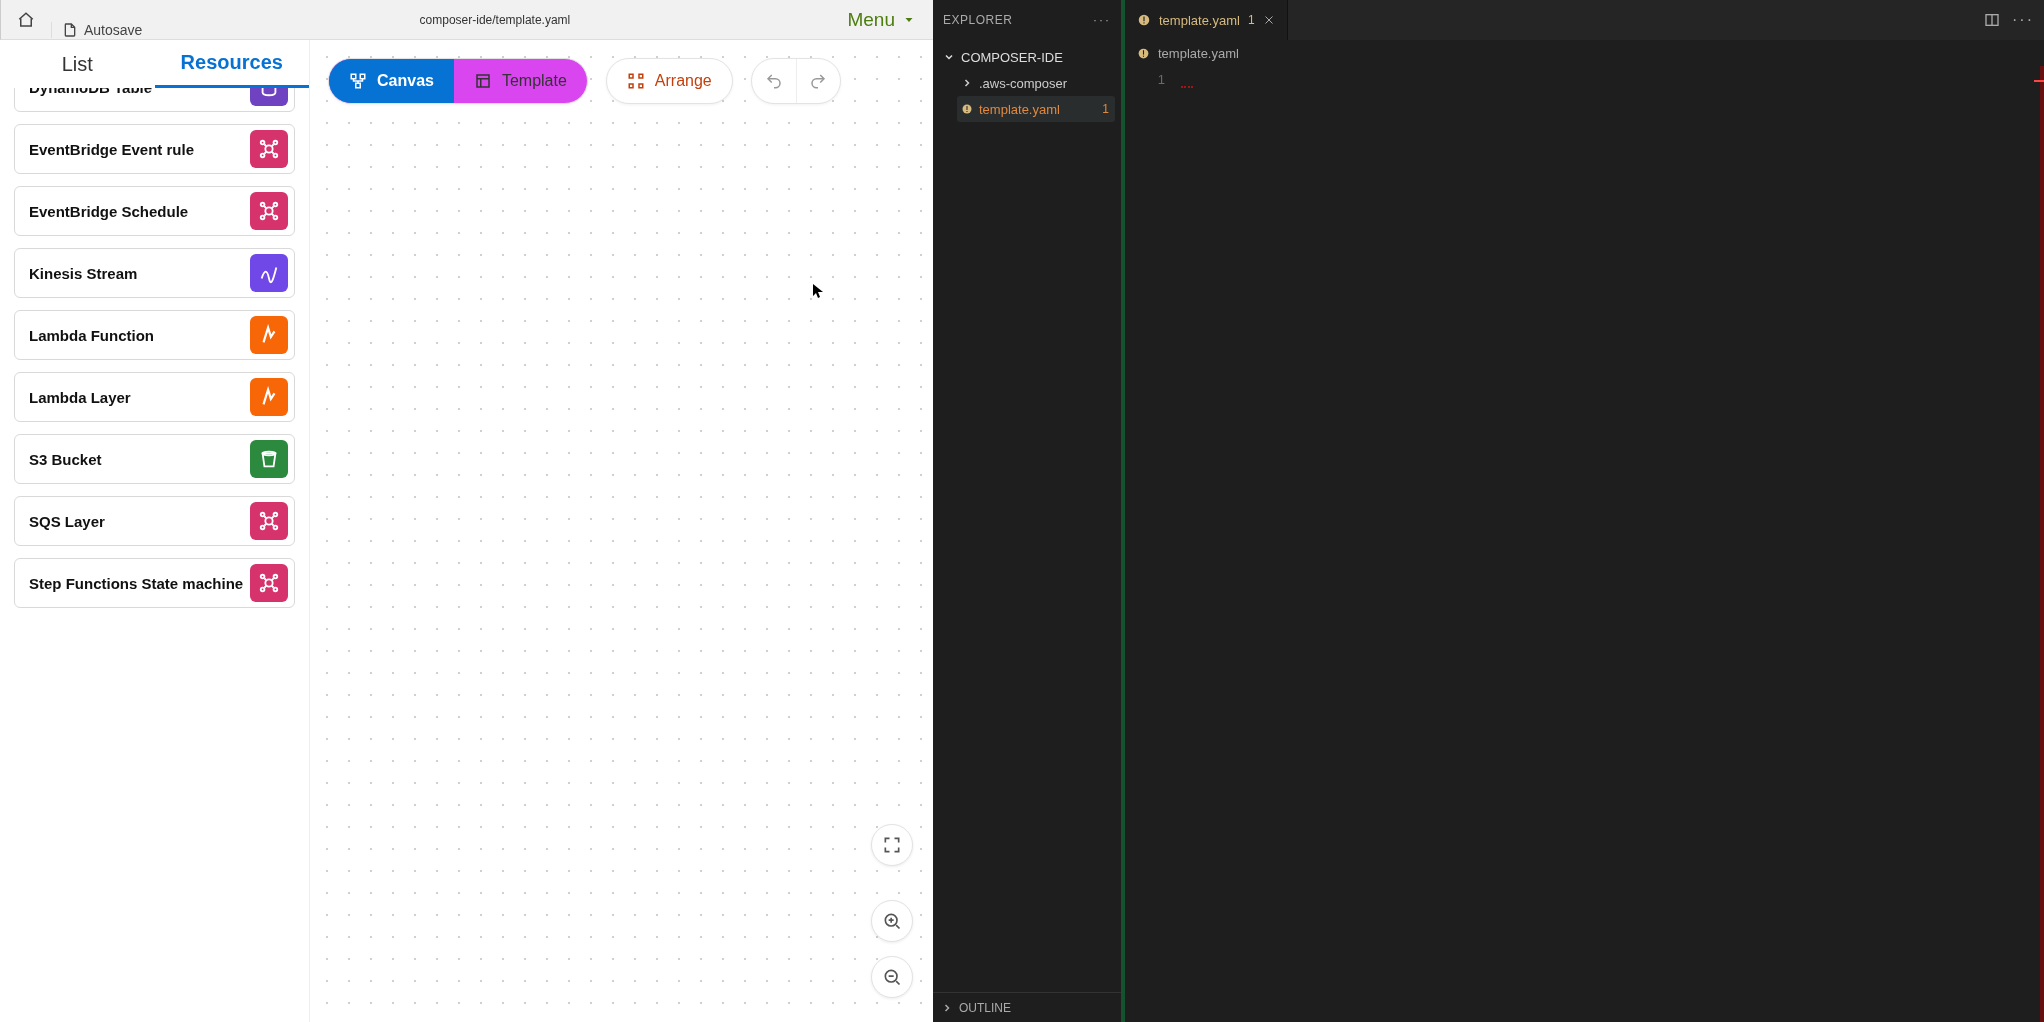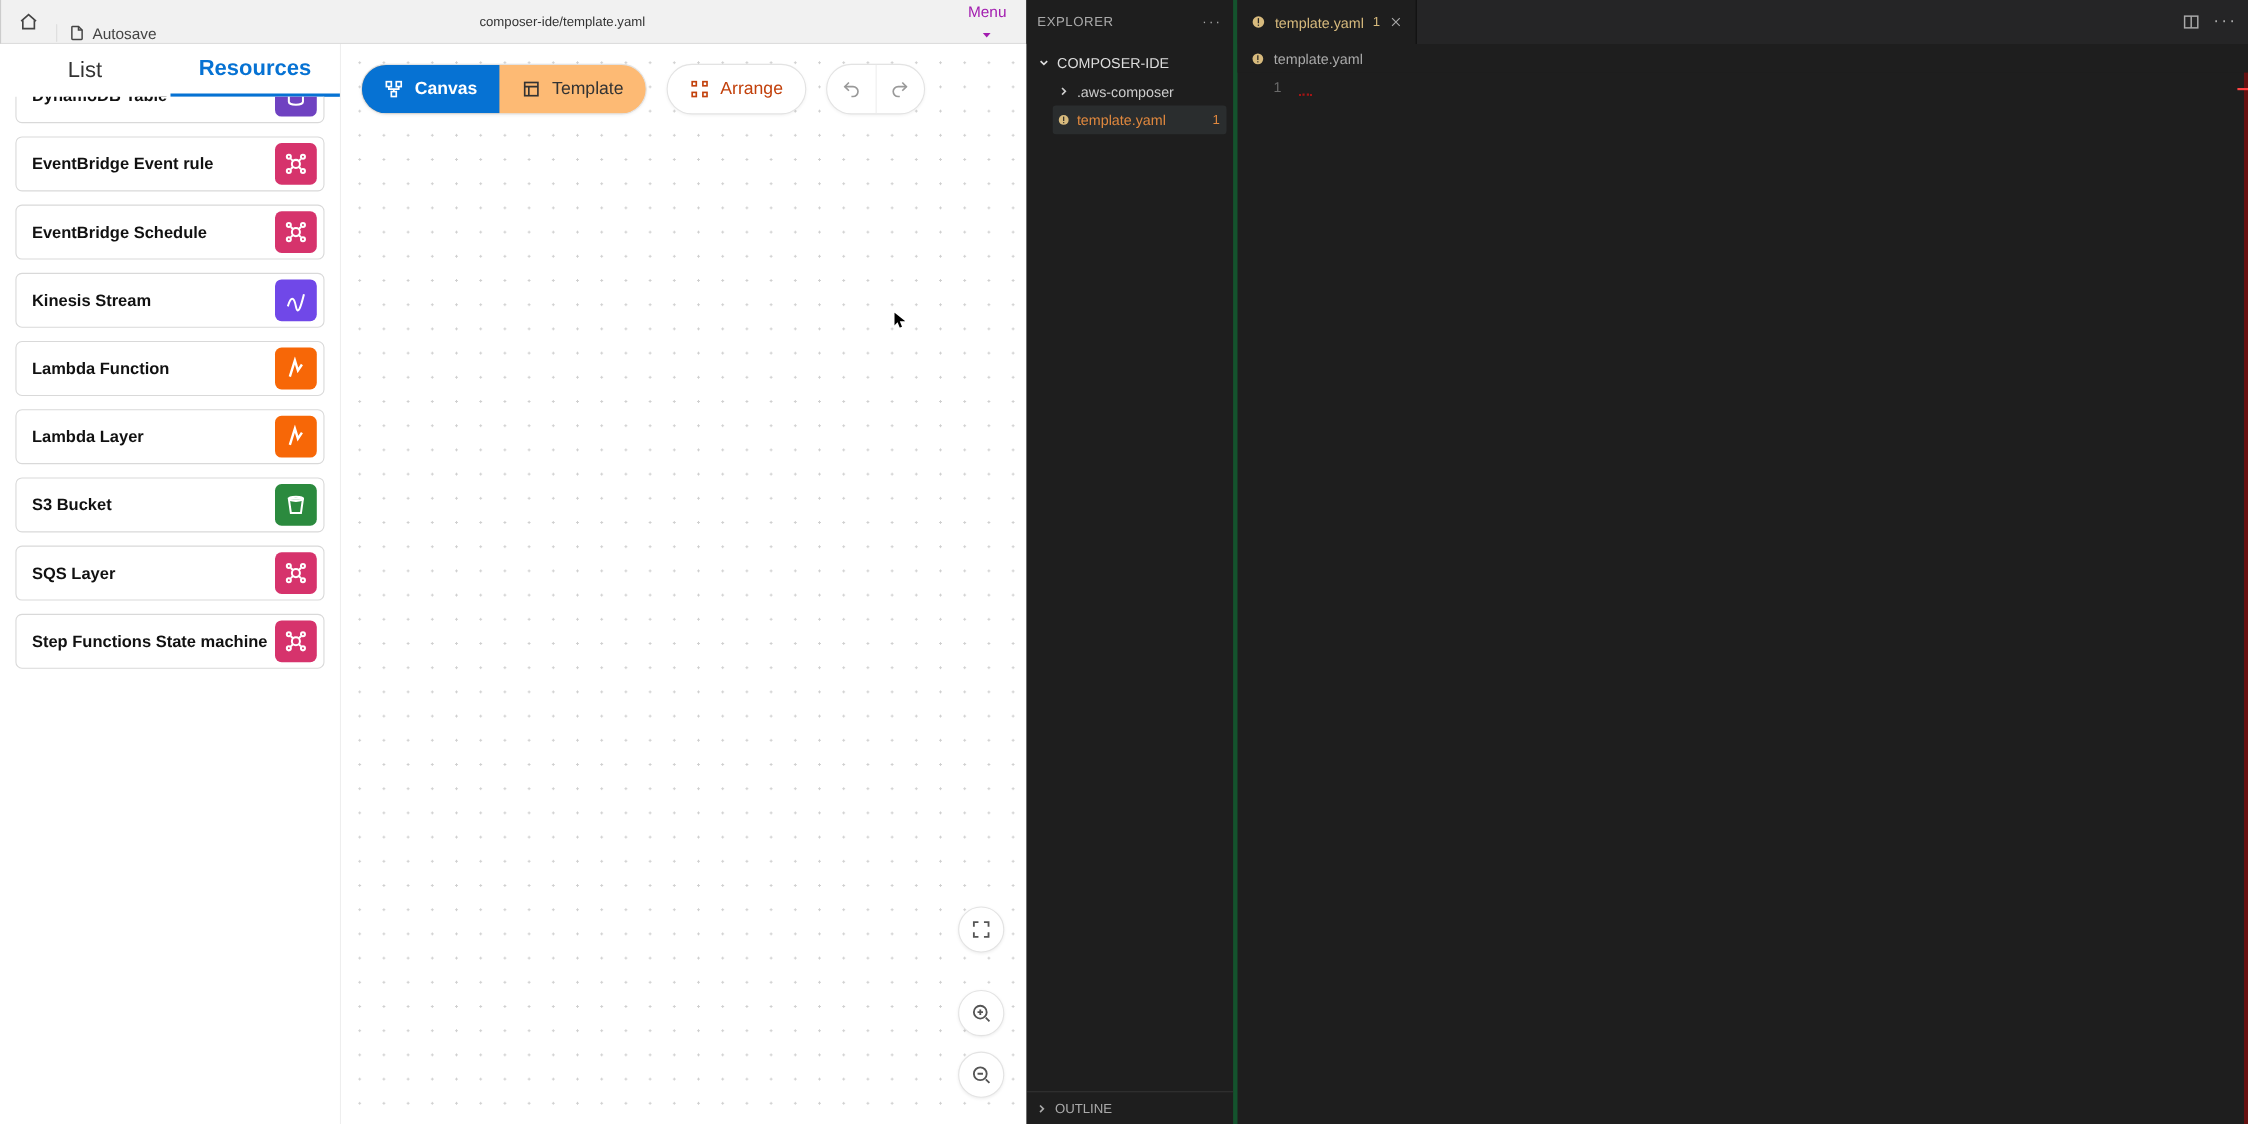--- a/index.html
+++ b/index.html
@@ -13,21 +13,21 @@
     height: 40px; background: #f1f1f1; border-bottom: 1px solid #ddd;
     display: flex; align-items: center; padding: 0 12px; gap: 12px;
     border-left: 1px solid #ccc;
   }
   .composer-topbar .home {
     width: 26px; height: 26px; display:flex; align-items:center; justify-content:center;
     color: #444;
   }
   .autosave { display:flex; align-items:center; gap:6px; color:#444; font-size: 14px; border-left:1px solid #ddd; padding-left:10px;margin-top:20px;}
   .title { flex:1; text-align:center; color:#333; font-size:12px; }
-  .menu { display:flex; align-items:center; gap:8px; color:#a21caf; font-size:14px; padding-right:6px;flex-direction:column;}
+  .menu { display:flex; align-items:center; gap:8px; color:#4d7c0f; font-size:19px; padding-right:6px;}
 
   .composer-body { flex:1; display:flex; min-height:0; }
 
   .sidebar { width:310px; display:flex; flex-direction:column; background:#fff; border-right:1px solid #eee; }
   .tabs { height:48px; display:flex; }
   .tab { flex:1; display:flex; align-items:center; justify-content:center; font-size:20px; color:#333; cursor:pointer;}
   .tab.active { color:#0672d3; font-weight:700; border-bottom:3px solid #0672d3; }
 
   .resource-list { flex:1; overflow:hidden; padding: 0 14px; display:flex; flex-direction:column; gap:12px; }
   .resource {
@@ -49,21 +49,21 @@
 
   .canvas-area { flex:1; position:relative; background:#fff; }
   .canvas-dots {
     position:absolute; inset:0;
     background-image: radial-gradient(#d0d0d0 1px, transparent 1px);
     background-size: 22px 22px; background-position: 6px 6px;
   }
   .toolbar {
     position:absolute; top:18px; left:18px; display:flex; align-items:center; gap:18px;
   }
-  .seg { display:flex; background:#fdba74; border:1px solid #e3e3e3; border-radius:28px; box-shadow:0 1px 3px rgba(0,0,0,0.06); overflow:hidden; }
+  .seg { display:flex; background:#d946ef; border:1px solid #e3e3e3; border-radius:28px; box-shadow:0 1px 3px rgba(0,0,0,0.06); overflow:hidden; }
   .seg .btn {
     height:44px; padding:0 20px; display:flex; align-items:center; gap:10px; font-size:16px; color:#333;
     border:none; background:transparent; cursor:pointer;
   }
   .seg .btn.primary { background:#0672d3; color:#fff; font-weight:600; }
   .pill { display:flex; background:#fff; border:1px solid #e3e3e3; border-radius:28px; box-shadow:0 1px 3px rgba(0,0,0,0.06);}
   .pill .btn { height:44px; padding:0 20px; display:flex; align-items:center; gap:10px; font-size:16px; color:#c2410c; border:none; background:transparent; cursor:pointer;}
   .undo-redo { display:flex; background:#fff; border:1px solid #e3e3e3; border-radius:28px; box-shadow:0 1px 3px rgba(0,0,0,0.06);}
   .undo-redo .ibtn { height:44px; width:44px; display:flex; align-items:center; justify-content:center; border:none; background:transparent; cursor:pointer; color:#999;}
   .undo-redo .ibtn + .ibtn { border-left:1px solid #eee;}

